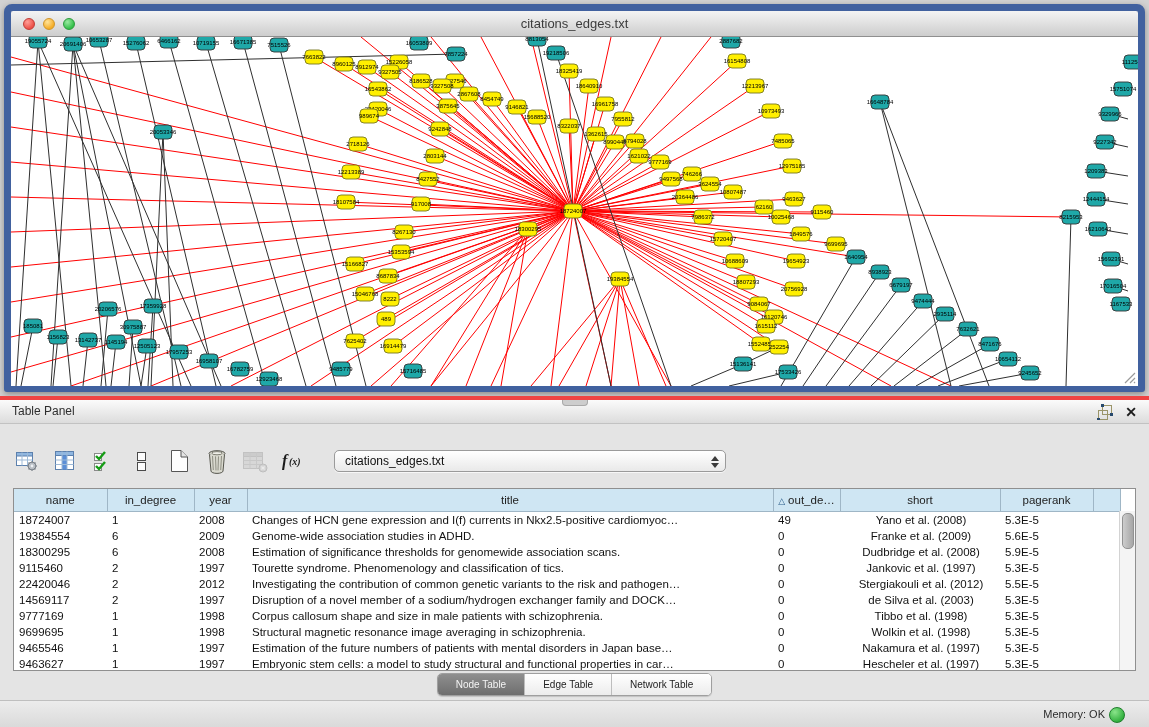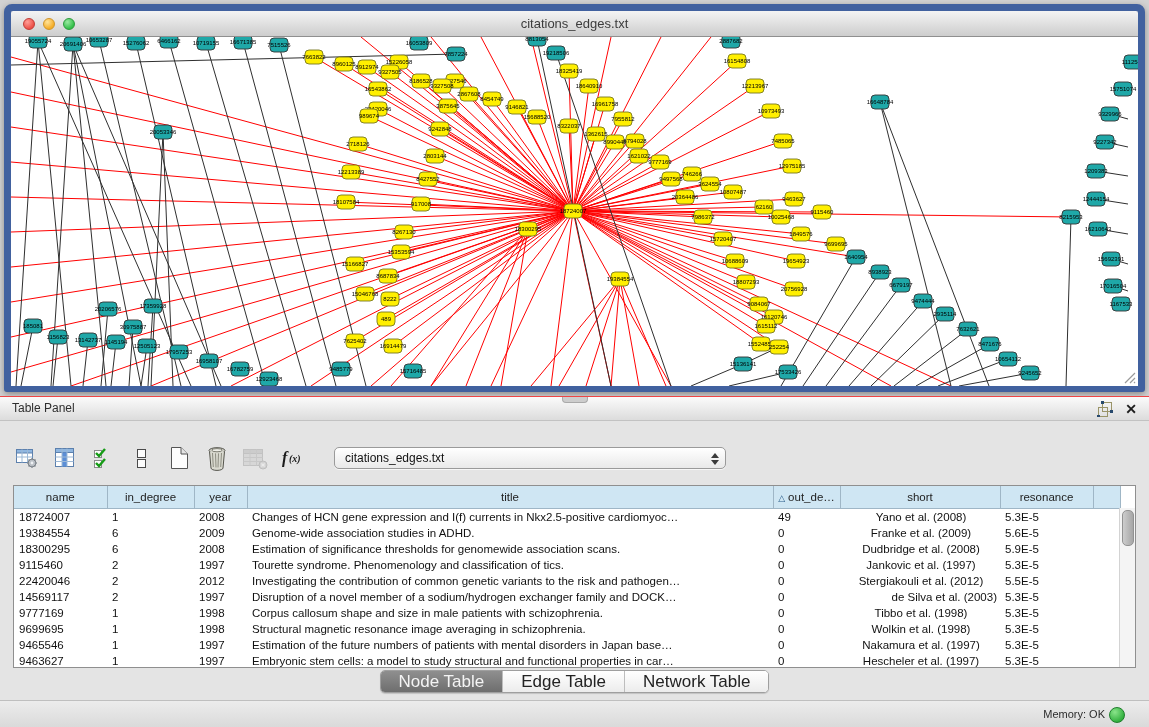--- a/index.html
+++ b/index.html
@@ -16,21 +16,21 @@
   .lights{position:absolute;left:12px;top:6.5px;display:flex;gap:8px;}
   .light{width:12px;height:12px;border-radius:50%;box-sizing:border-box;display:inline-block;}
   .light.red{background:radial-gradient(circle at 35% 30%,#ff9d96,#ec5048 70%);border:1px solid #c23b35;}
   .light.yellow{background:radial-gradient(circle at 35% 30%,#ffe39a,#f6b built,#f5ad27 70%);border:1px solid #d0952a;background:radial-gradient(circle at 35% 30%,#ffe39a,#f5ad27 70%);}
   .light.green{background:radial-gradient(circle at 35% 30%,#9ae8a0,#34c04a 70%);border:1px solid #2d9b3c;}
   .canvas{position:relative;width:100%;height:349px;background:#fff;overflow:hidden;}
   .grip{position:absolute;right:2px;bottom:2px;}
 
   
   .dock{position:absolute;left:0;top:396px;width:1149px;bottom:0;background:#e4e4e4;
-    border-top:1px solid #ef4444;}
+    border-top:4px solid #ef4444;}
   .dock-header{position:absolute;top:0;left:0;right:0;height:23px;
     background:linear-gradient(#fbfbfb,#dcdcdc);border-bottom:1px solid #c2c2c2;}
   .dock-header .dtitle{position:absolute;left:12px;top:0;line-height:23px;font-size:12px;color:#2e2e2e;}
   .notch{position:absolute;top:0;left:562px;width:24px;height:5px;background:#cdcdcd;
     border:1px solid #a9a9a9;border-top:none;border-radius:0 0 4px 4px;}
   .dock-header-icons{position:absolute;right:12px;top:3px;display:flex;gap:12px;align-items:center;}
   .close-x{font-size:14px;font-weight:bold;color:#1c1c1c;line-height:16px;cursor:default;}
 
   
   .toolbar{position:absolute;top:46px;left:14px;height:30px;display:flex;align-items:center;gap:12px;}
@@ -55,21 +55,21 @@
   table.grid td{height:16px;padding:0 3px 0 5px;overflow:hidden;white-space:nowrap;text-overflow:clip;}
   .sorttri{color:#2a5d8a;font-size:9px;margin-right:3px;}
   .vscroll{position:absolute;top:22px;right:0;bottom:0;width:15px;background:#f4f4f4;border-left:1px solid #d3d3d3;}
   .vthumb{position:absolute;top:2px;left:2px;width:10px;height:34px;border-radius:5px;
     background:linear-gradient(90deg,#cdcdcd,#a6a6a6);border:1px solid #929292;}
 
   
   .tabsrow{position:absolute;top:273px;left:0;right:0;display:flex;justify-content:center;}
   .segmented{display:flex;border:1px solid #9f9f9f;border-radius:5px;overflow:hidden;height:21px;
     background:#fff;box-shadow:0 1px 1px rgba(0,0,0,.15);}
-  .seg{padding:0 18px;font-size:17px;line-height:21px;color:#222;
+  .seg{padding:0 18px;font-size:10px;line-height:21px;color:#222;
     background:linear-gradient(#ffffff,#ececec);border-left:1px solid #bdbdbd;}
   .seg:first-child{border-left:none;}
   .seg.active{background:linear-gradient(#8f8f8f,#6e6e6e);color:#f4f4f4;}
 
   
   .statusbar{position:absolute;left:0;right:0;bottom:0;height:26px;
     background:linear-gradient(#ececec,#dadada);border-top:1px solid #bfbfbf;margin-top:14px;}
   .mem{position:absolute;right:44px;top:0;line-height:26px;font-size:11px;color:#2c2c2c;}
   .memdot{position:absolute;right:24px;top:6px;width:14px;height:14px;border-radius:50%;
     background:radial-gradient(circle at 35% 30%,#8ae48a,#2fae3c 75%);border:1px solid #1e7f2c;}
@@ -862,21 +862,21 @@
             <col style="width:27px">
         </colgroup>
         <thead>
             <tr id="theadRow">
               <th>name</th>
               <th>in_degree</th>
               <th>year</th>
               <th>title</th>
               <th><span class="sorttri">△</span>out_de…</th>
               <th>short</th>
-              <th>resonance</th>
+              <th>pagerank</th>
               <th></th>
             </tr>
           </thead>
         <tbody id="tbodyRows">
             <tr>
               <td>18724007</td>
               <td>1</td>
               <td>2008</td>
               <td>Changes of HCN gene expression and I(f) currents in Nkx2.5-positive cardiomyoc…</td>
               <td>49</td>
@@ -923,21 +923,21 @@
               <td style="text-align: center;">Stergiakouli et al. (2012)</td>
               <td>5.5E-5</td>
               <td></td>
             </tr>
             <tr>
               <td>14569117</td>
               <td>2</td>
               <td>1997</td>
               <td>Disruption of a novel member of a sodium/hydrogen exchanger family and DOCK…</td>
               <td>0</td>
-              <td style="text-align: right;">de Silva et al. (2003)</td>
+              <td style="text-align: center;">de Silva et al. (2003)</td>
               <td>5.3E-5</td>
               <td></td>
             </tr>
             <tr>
               <td>9777169</td>
               <td>1</td>
               <td>1998</td>
               <td>Corpus callosum shape and size in male patients with schizophrenia.</td>
               <td>0</td>
               <td style="text-align: center;">Tibbo et al. (1998)</td>

